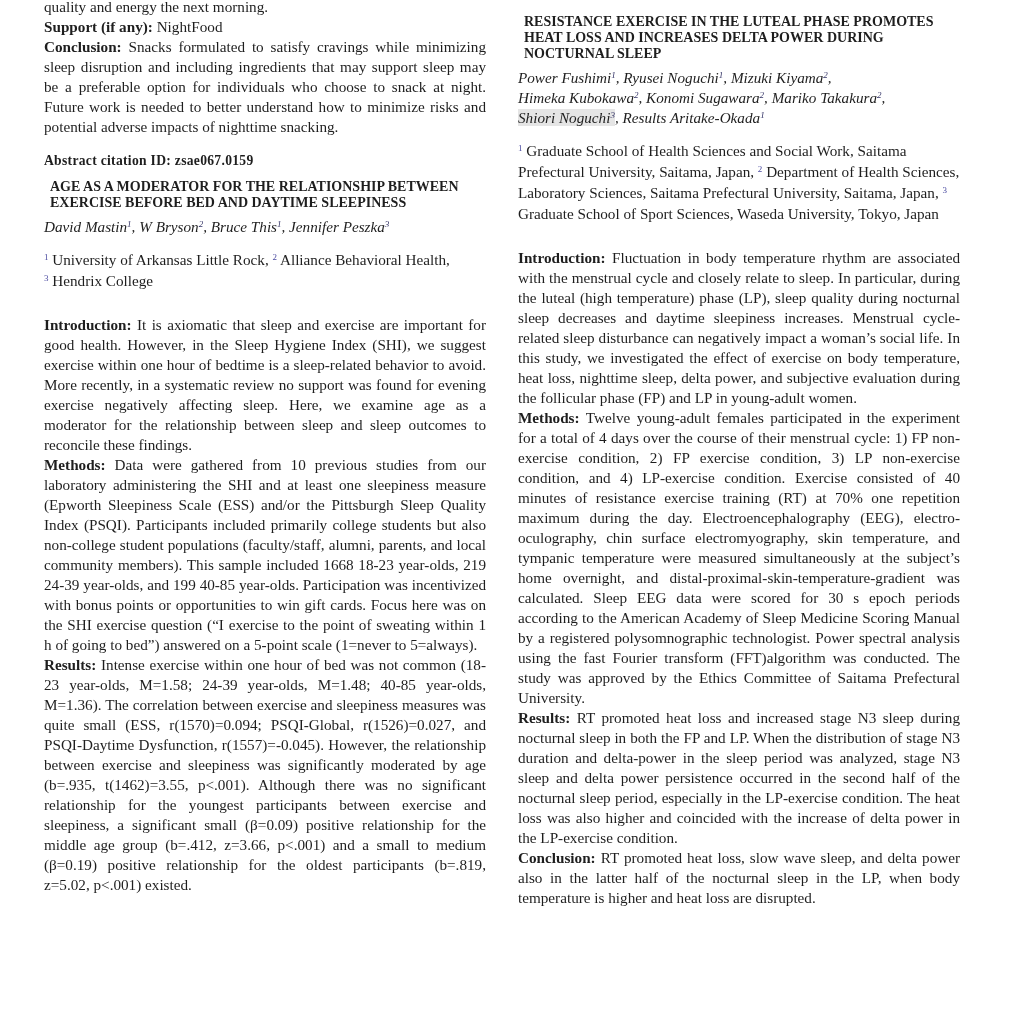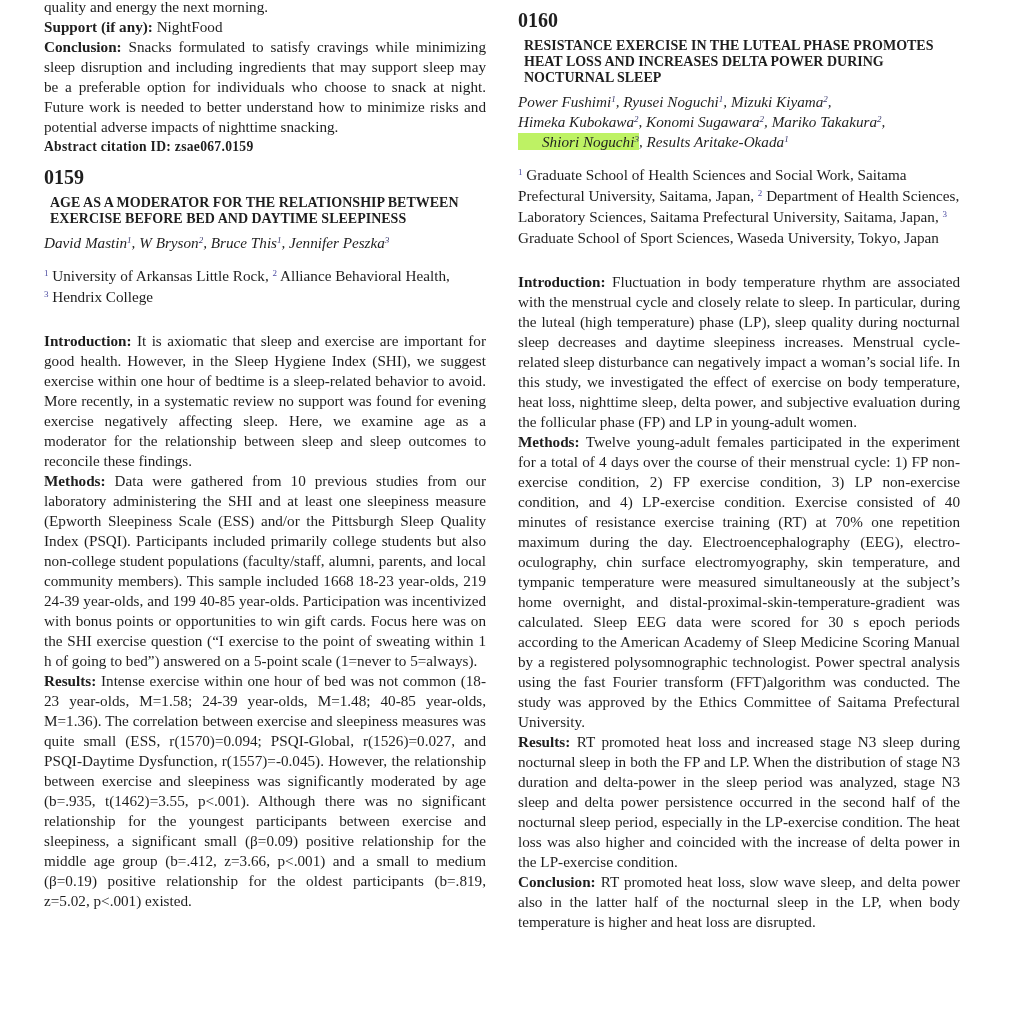--- a/index.html
+++ b/index.html
@@ -9,47 +9,46 @@
     color: #1e1e1e;
   }
   .col {
     position: absolute; top: 0; width: 442px;
     font-size: 15.2px; line-height: 20px;
   }
   .col-left { left: 44px; top: -3px; }
   .col-right { left: 518px; top: 8px; }
   .para { text-align: justify; margin: 0; hyphens: manual; }
   .lbl { font-weight: bold; }
-  .cite { font-weight: bold; font-size: 13.6px; letter-spacing: 0.3px; margin-bottom: 8px; }
+  .cite { font-weight: bold; font-size: 13.6px; letter-spacing: 0.3px; margin-top: 14px; margin-bottom: 8px; }
   .abs-num { font-weight: bold; font-size: 20px; line-height: 24px; margin: 0; }
   .abs-title { font-weight: bold; font-size: 14px; line-height: 16px; margin: 6px; }
   .authors { font-style: italic; margin: 0; line-height: 20px; }
   .affil { margin: 12px 0 12px 0; line-height: 21px; }
   sup { font-size: 9px; line-height: 0; vertical-align: 5px; }
   .affil sup { color: #4a4aa0; }
   .authors sup { color: #333366; font-style: italic; }
-  .hl { background: #bef264; padding-left: 24px; }
+  .hl { background: #e5e5e5; }
   .gap { height: 12px; }
 </style>
 </head>
 <body>
 
 <div class="col col-left">
   <p class="para">quality and energy the next morning.</p>
   <p class="para">
     <span class="lbl">Support (if any):</span>
     <span>NightFood</span>
   </p>
   <p class="para">
     <span class="lbl">Conclusion:</span>
     <span>Snacks formulated to satisfy cravings while minimizing sleep disruption and including ingredients that may support sleep may be a preferable option for individuals who choose to snack at night. Future work is needed to better understand how to minimize risks and potential adverse impacts of nighttime snacking.</span>
   </p>
   <div class="cite">Abstract citation ID: zsae067.0159</div>
 
-  <div class="abs-num">0159</div>
   <div class="abs-title">AGE AS A MODERATOR FOR THE RELATIONSHIP BETWEEN EXERCISE BEFORE BED AND DAYTIME SLEEPINESS</div>
   <div class="authors">
     <span><span>David Mastin</span><sup>1</sup></span>,
     <span><span>W Bryson</span><sup>2</sup></span>,
     <span><span>Bruce This</span><sup>1</sup></span>,
     <span><span>Jennifer Peszka</span><sup>3</sup></span>
   </div>
   <div class="affil">
     <sup>1</sup> <span>University of Arkansas Little Rock,</span>
     <sup>2</sup> <span>Alliance Behavioral Health,</span><br>
@@ -64,21 +63,20 @@
     <span class="lbl">Methods:</span>
     <span>Data were gathered from 10 previous studies from our laboratory administering the SHI and at least one sleepiness measure (Epworth Sleepiness Scale (ESS) and/or the Pittsburgh Sleep Quality Index (PSQI). Participants included primarily college students but also non-college student populations (faculty/staff, alumni, parents, and local community members). This sample included 1668 18-23 year-olds, 219 24-39 year-olds, and 199 40-85 year-olds. Participation was incentivized with bonus points or opportunities to win gift cards. Focus here was on the SHI exercise question (“I exercise to the point of sweating within 1 h of going to bed”) answered on a 5-point scale (1=never to 5=always).</span>
   </p>
   <p class="para">
     <span class="lbl">Results:</span>
     <span>Intense exercise within one hour of bed was not common (18-23 year-olds, M=1.58; 24-39 year-olds, M=1.48; 40-85 year-olds, M=1.36). The correlation between exercise and sleepiness measures was quite small (ESS, r(1570)=0.094; PSQI-Global, r(1526)=0.027, and PSQI-Daytime Dysfunction, r(1557)=-0.045). However, the relationship between exercise and sleepiness was significantly moderated by age (b=.935, t(1462)=3.55, p&lt;.001). Although there was no significant relationship for the youngest participants between exercise and sleepiness, a significant small (β=0.09) positive relationship for the middle age group (b=.412, z=3.66, p&lt;.001) and a small to medium (β=0.19) positive relationship for the oldest participants (b=.819, z=5.02, p&lt;.001) existed.</span>
   </p>
 </div>
 
 <div class="col col-right">
-  <div class="abs-num">0160</div>
   <div class="abs-title">RESISTANCE EXERCISE IN THE LUTEAL PHASE PROMOTES HEAT LOSS AND INCREASES DELTA POWER DURING NOCTURNAL SLEEP</div>
   <div class="authors">
     <span><span>Power Fushimi</span><sup>1</sup></span>,
     <span><span>Ryusei Noguchi</span><sup>1</sup></span>,
     <span><span>Mizuki Kiyama</span><sup>2</sup></span>,<br>
     <span><span>Himeka Kubokawa</span><sup>2</sup></span>,
     <span><span>Konomi Sugawara</span><sup>2</sup></span>,
     <span><span>Mariko Takakura</span><sup>2</sup></span>,<br>
     <span class="hl"><span>Shiori Noguchi</span><sup>3</sup></span>,
     <span><span>Results Aritake-Okada</span><sup>1</sup></span>

